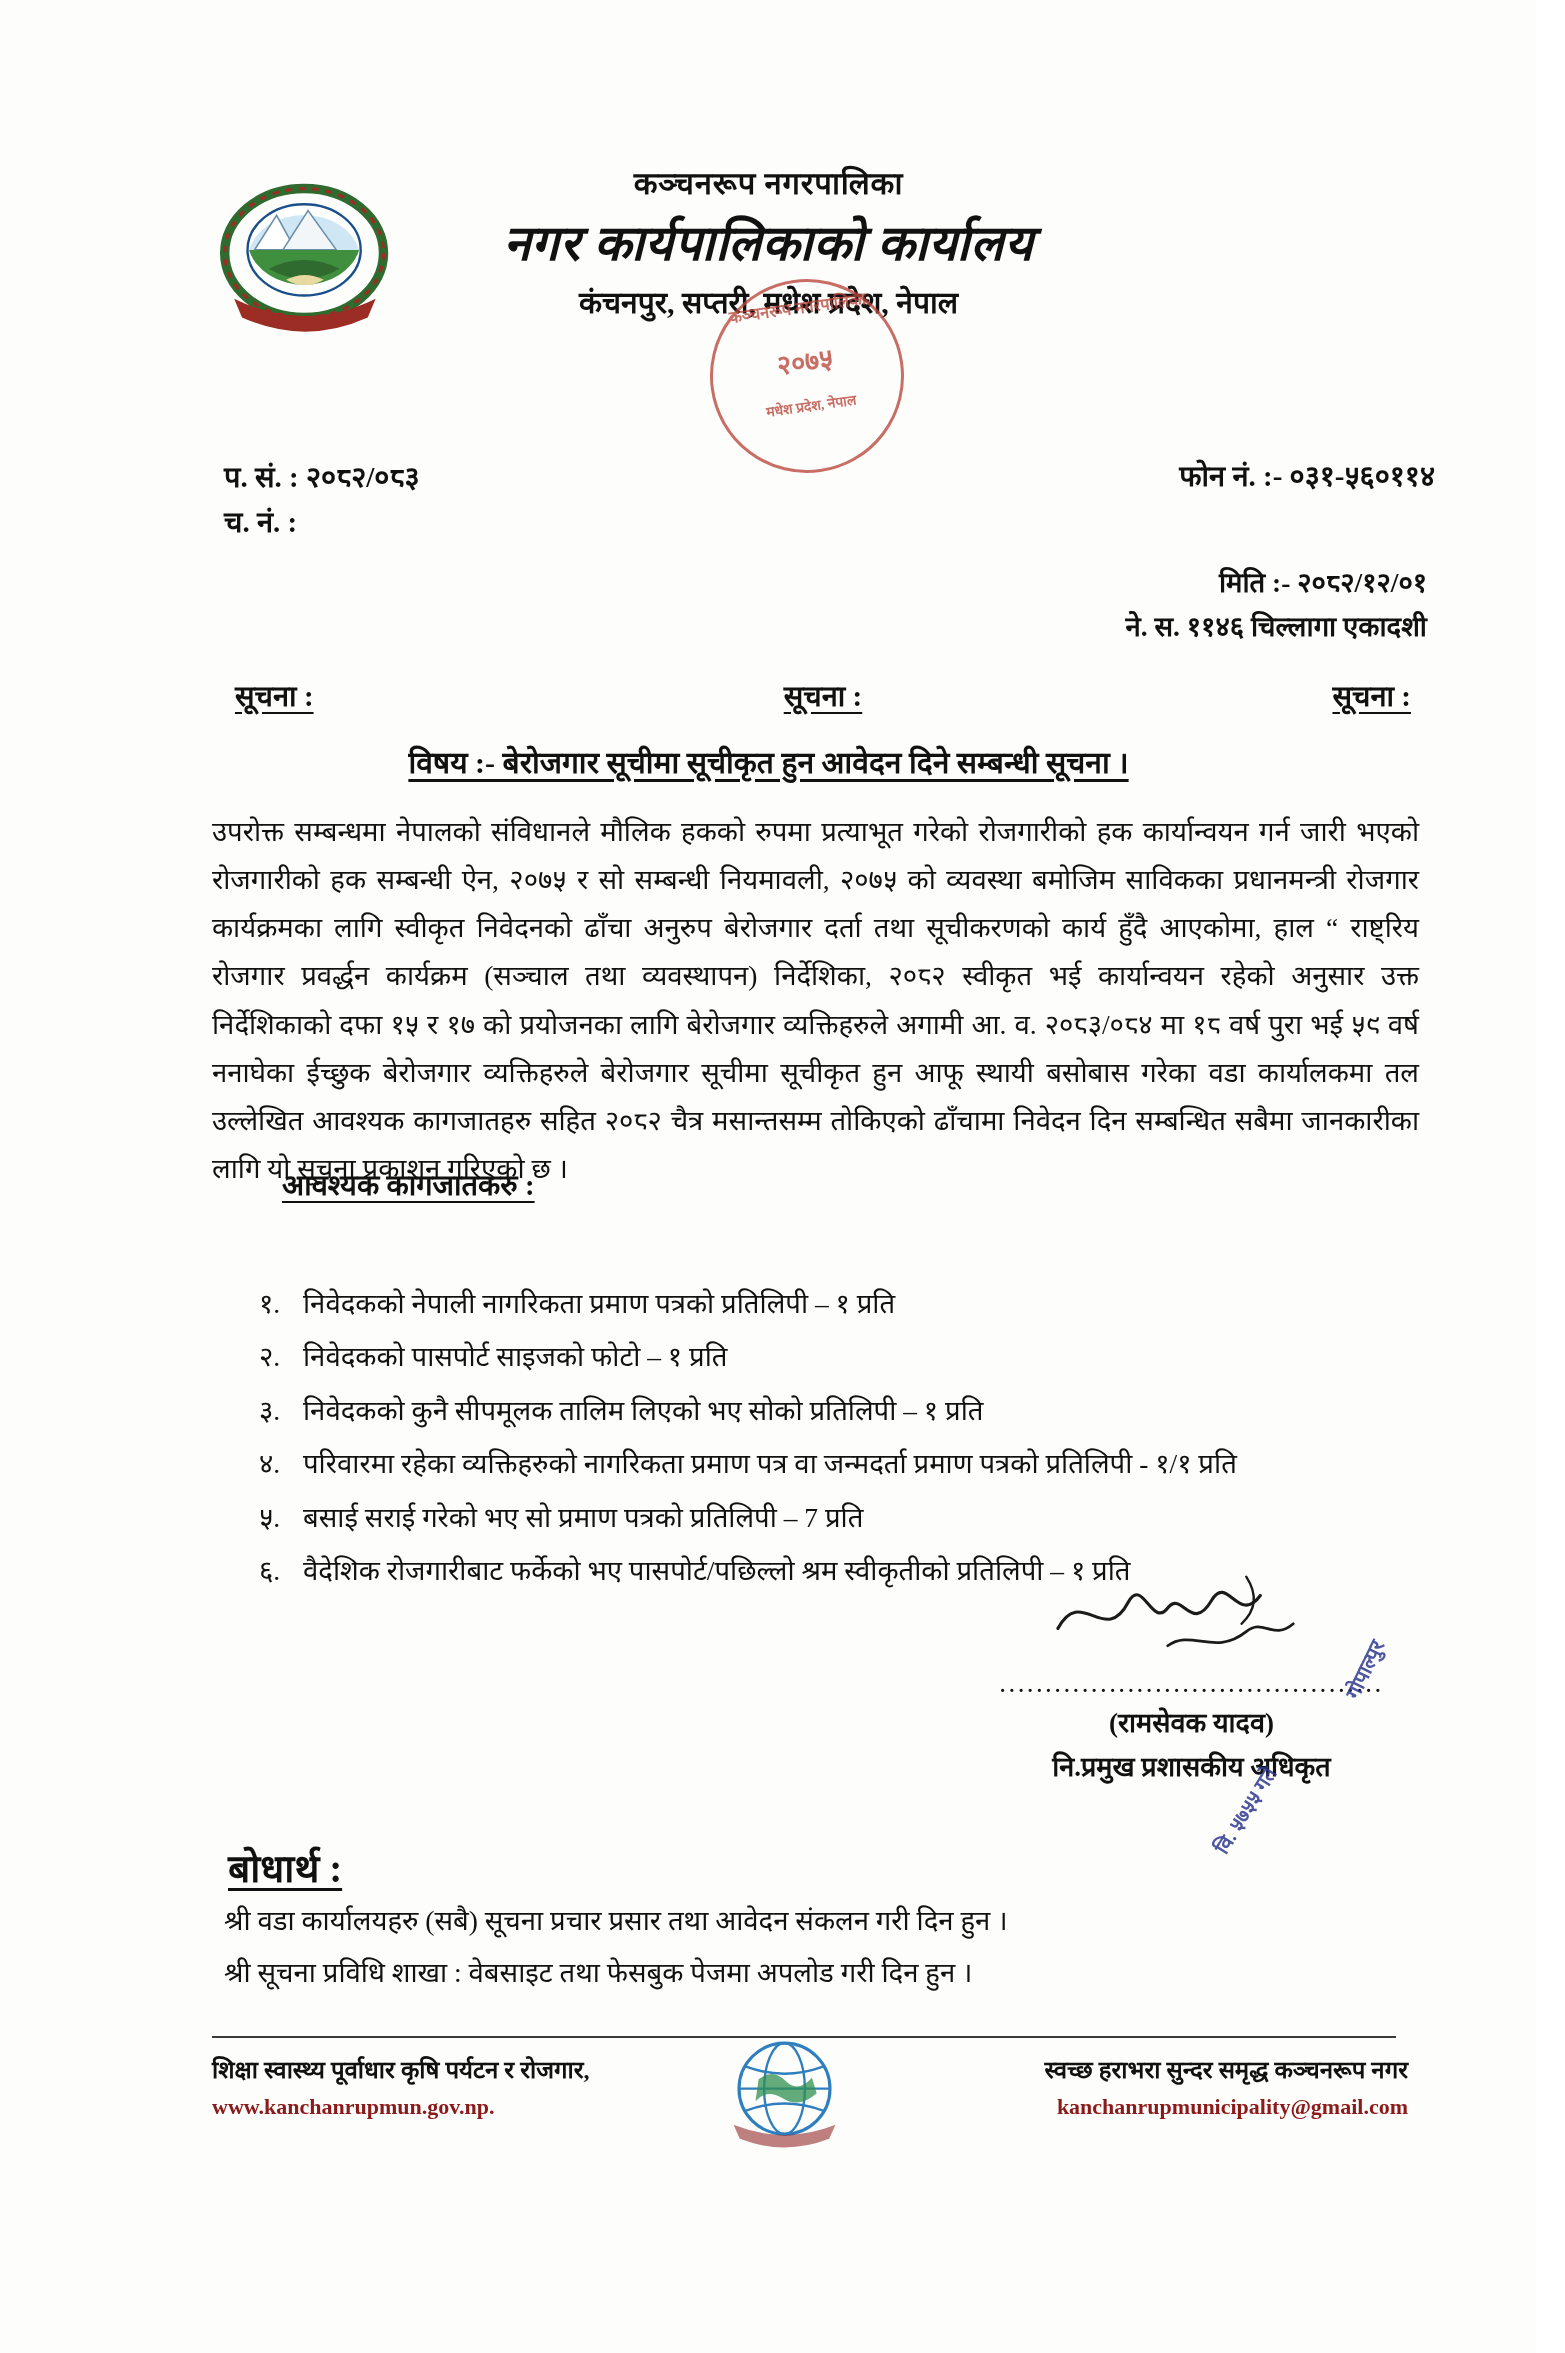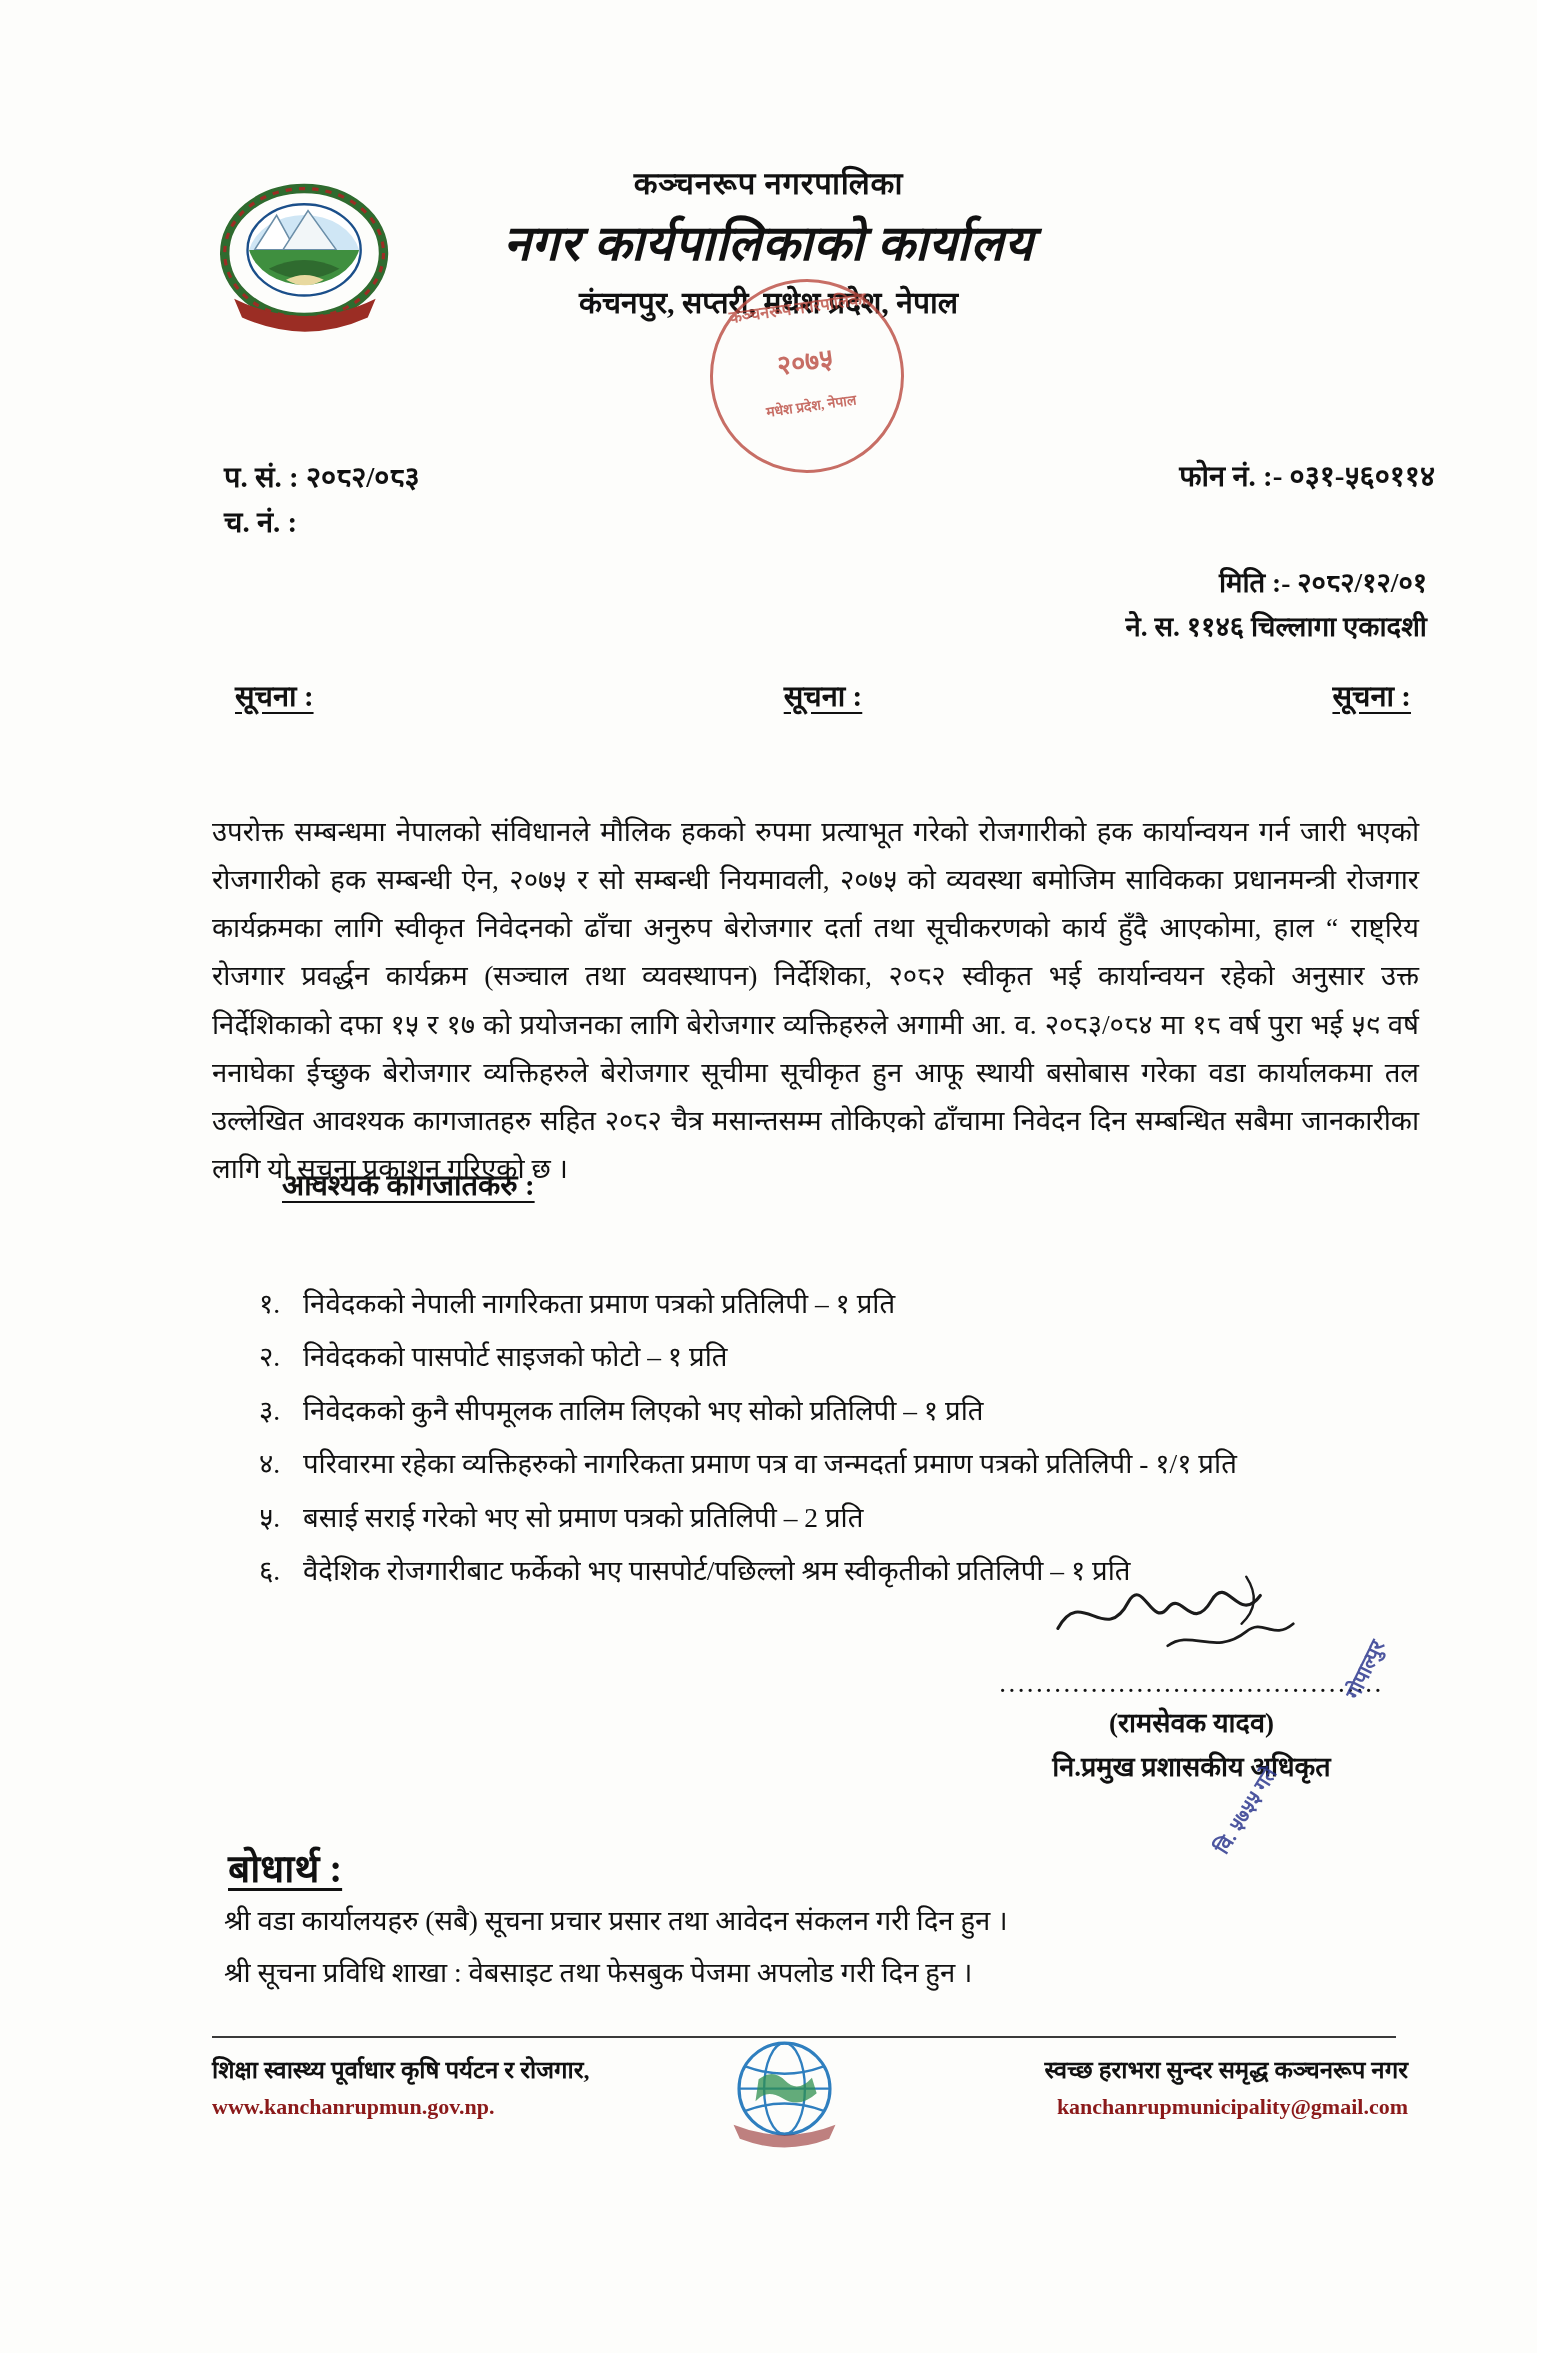--- a/index.html
+++ b/index.html
@@ -372,20 +372,21 @@
     <div>मिति :- २०८२/१२/०१</div>
     <div>ने. स. ११४६ चिल्लागा एकादशी</div>
   </div>
 
   <div class="notice-row">
     <span>सूचना :</span>
     <span>सूचना :</span>
     <span>सूचना :</span>
   </div>
 
+  <div class="subject">विषय :- बेरोजगार सूचीमा सूचीकृत हुन आवेदन दिने सम्बन्धी सूचना ।</div>
 
   <div class="body-para">उपरोक्त सम्बन्धमा नेपालको संविधानले मौलिक हकको रुपमा प्रत्याभूत गरेको रोजगारीको हक कार्यान्वयन गर्न जारी भएको रोजगारीको हक सम्बन्धी ऐन, २०७५ र सो सम्बन्धी नियमावली, २०७५ को व्यवस्था बमोजिम साविकका प्रधानमन्त्री रोजगार कार्यक्रमका लागि स्वीकृत निवेदनको ढाँचा अनुरुप बेरोजगार दर्ता तथा सूचीकरणको कार्य हुँदै आएकोमा, हाल “ राष्ट्रिय रोजगार प्रवर्द्धन कार्यक्रम (सञ्चाल तथा व्यवस्थापन) निर्देशिका, २०८२ स्वीकृत भई कार्यान्वयन रहेको अनुसार उक्त निर्देशिकाको दफा १५ र १७ को प्रयोजनका लागि बेरोजगार व्यक्तिहरुले अगामी आ. व. २०८३/०८४ मा १८ वर्ष पुरा भई  ५९ वर्ष ननाघेका ईच्छुक बेरोजगार व्यक्तिहरुले बेरोजगार सूचीमा सूचीकृत हुन आफू स्थायी बसोबास गरेका वडा कार्यालकमा तल उल्लेखित आवश्यक कागजातहरु सहित २०८२ चैत्र मसान्तसम्म तोकिएको ढाँचामा निवेदन दिन सम्बन्धित सबैमा जानकारीका लागि यो सूचना प्रकाशन गरिएको छ ।</div>
 
   <div class="docs-title">आवश्यक कागजातकरु :</div>
 
   <div class="docs-list">
     <div class="doc-item">
       <div class="doc-num">१.</div>
       <div class="doc-text">निवेदकको नेपाली नागरिकता प्रमाण पत्रको प्रतिलिपी – १ प्रति</div>
     </div>
@@ -396,21 +397,21 @@
     <div class="doc-item">
       <div class="doc-num">३.</div>
       <div class="doc-text">निवेदकको कुनै सीपमूलक तालिम लिएको भए सोको प्रतिलिपी – १ प्रति</div>
     </div>
     <div class="doc-item">
       <div class="doc-num">४.</div>
       <div class="doc-text">परिवारमा रहेका व्यक्तिहरुको नागरिकता प्रमाण पत्र वा जन्मदर्ता प्रमाण पत्रको प्रतिलिपी - १/१ प्रति</div>
     </div>
     <div class="doc-item">
       <div class="doc-num">५.</div>
-      <div class="doc-text">बसाई सराई गरेको भए सो प्रमाण पत्रको प्रतिलिपी – 2 प्रति</div>
+      <div class="doc-text">बसाई सराई गरेको भए सो प्रमाण पत्रको प्रतिलिपी – 7 प्रति</div>
     </div>
     <div class="doc-item">
       <div class="doc-num">६.</div>
       <div class="doc-text">वैदेशिक रोजगारीबाट फर्केको भए पासपोर्ट/पछिल्लो श्रम स्वीकृतीको प्रतिलिपी – १ प्रति</div>
     </div>
   </div>
 
   <div class="sig-wrap">
     <div class="sig-scribble">
       <svg width="259" height="118" viewBox="0 0 330 150">

